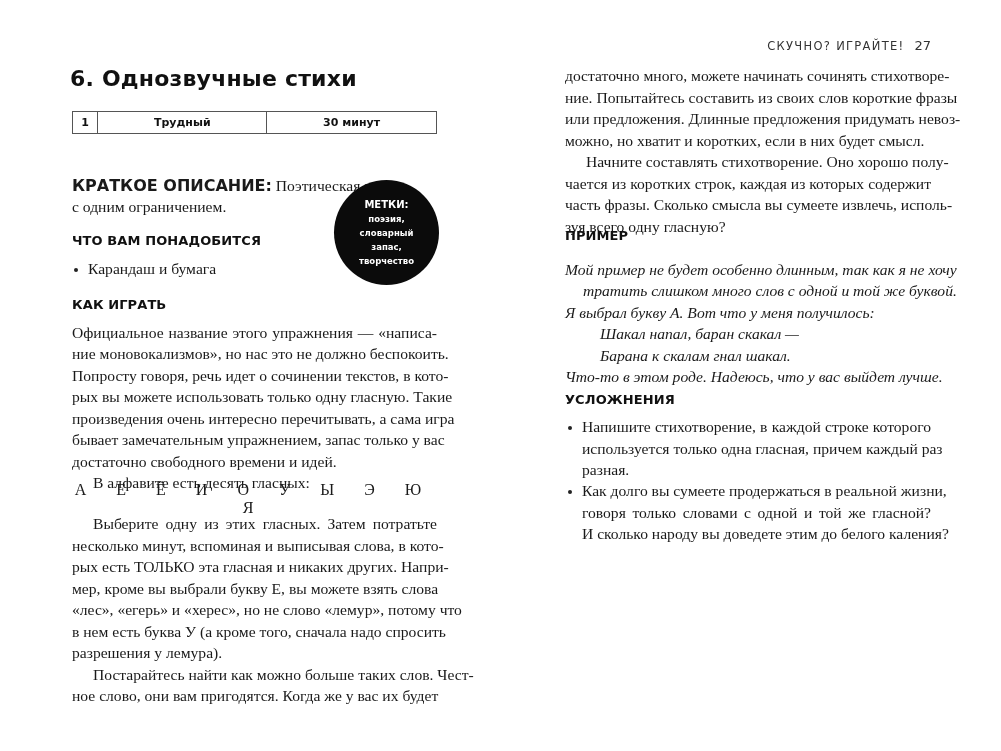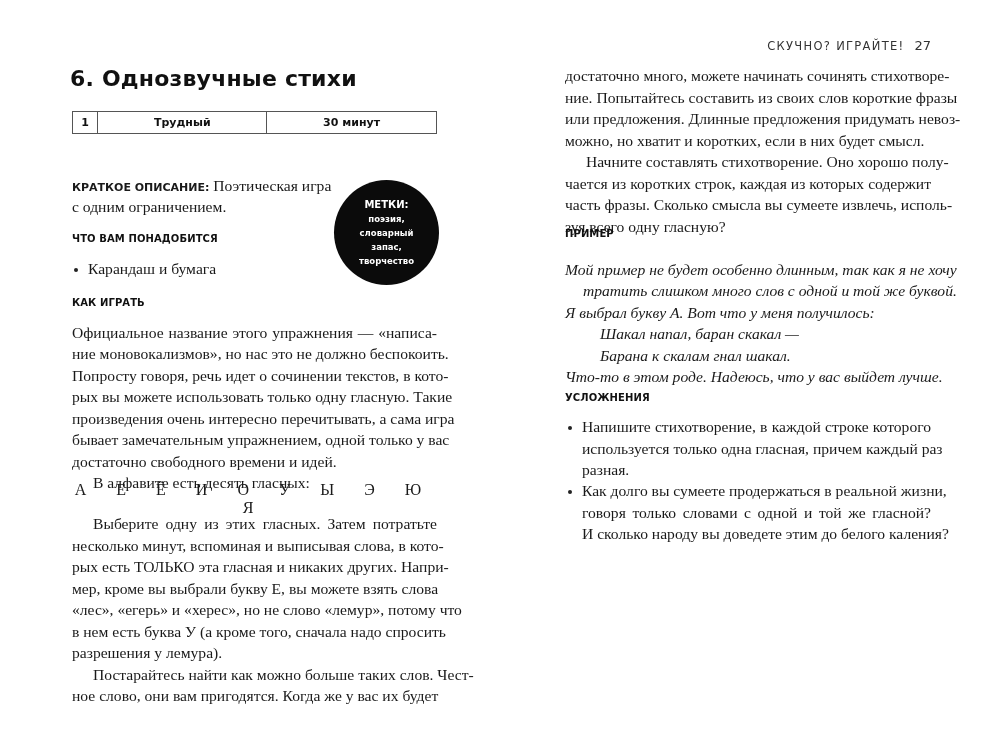--- a/index.html
+++ b/index.html
@@ -3,35 +3,35 @@
 <meta charset="utf-8">
 <style>
   html, body { margin: 0; padding: 0; background: #ffffff; }
   body { width: 1001px; height: 751px; position: relative; overflow: hidden; color: #1a1a1a; }
   .serif { font-family: "Liberation Serif", "DejaVu Serif", serif; }
   .line { position: absolute; white-space: nowrap; font-size: 15.6px; line-height: 20px; }
   .just { text-align: justify; text-align-last: justify; }
   .col-left { left: 72px; width: 365px; }
   .col-right { left: 565px; width: 366px; }
   .indent { padding-left: 21px; box-sizing: border-box; }
-  .heading { position: absolute; font-family: "DejaVu Sans", sans-serif; font-weight: bold; font-size: 10px; letter-spacing: 0.1px; color: #111; }
+  .heading { position: absolute; font-family: "DejaVu Sans", sans-serif; font-weight: bold; font-size: 13px; letter-spacing: 0.1px; color: #111; }
   .title { position: absolute; left: 70px; top: 66px; font-family: "DejaVu Sans", sans-serif; font-weight: bold; font-size: 22px; color: #111; letter-spacing: 0.2px; }
   .running-head { position: absolute; right: 70px; top: 38px; font-family: "DejaVu Sans", sans-serif; font-size: 11.5px; letter-spacing: 1.3px; color: #333; }
   .running-head .page { margin-left: 10px; font-size: 13px; letter-spacing: 0; }
   table.info { position: absolute; left: 72px; top: 111px; width: 365px; border-collapse: collapse; font-family: "DejaVu Sans", sans-serif; }
   table.info td { border: 1px solid #555; text-align: center; height: 21px; padding: 0; }
   table.info tr.h td { font-size: 8.5px; color: #333; letter-spacing: -0.2px; }
   table.info tr.v td { font-size: 11px; font-weight: bold; color: #111; }
   .tags { position: absolute; left: 334px; top: 180px; width: 105px; height: 105px; border-radius: 50%; background: #0b0b0b; color: #fff; font-family: "DejaVu Sans", sans-serif; text-align: center; display: flex; flex-direction: column; justify-content: center; align-items: center; }
   .tags .t { font-size: 10px; font-weight: bold; line-height: 15px; }
   .tags .w { font-size: 8.5px; font-weight: bold; line-height: 14px; }
   .bullet-dot { position: absolute; width: 4px; height: 4px; border-radius: 50%; background: #222; }
   .vowels { position: absolute; left: 72px; width: 365px; top: 481px; text-align: center; font-family: "Liberation Serif", serif; font-size: 16px; letter-spacing: 13px; }
   .ital { font-style: italic; }
-  .lead { font-family: "DejaVu Sans", sans-serif; font-weight: bold; font-size: 11px; }
+  .lead { font-family: "DejaVu Sans", sans-serif; font-weight: bold; font-size: 16px; }
 </style>
 </head>
 <body>
 
 <div class="running-head">
   <span>СКУЧНО? ИГРАЙТЕ!</span><span class="page">27</span>
 </div>
 
 <div class="title">6. Однозвучные стихи</div>
 
@@ -63,21 +63,21 @@
 <span class="bullet-dot" style="left:74px; top:268px;"></span>
 <div class="line serif" style="left:88px; top:259px;">Карандаш и бумага</div>
 
 <div class="heading" style="left:72px; top:297px;">КАК ИГРАТЬ</div>
 
 <div class="line col-left serif just" style="top:323px;">Официальное название этого упражнения — «написа-</div>
 <div class="line col-left serif just" style="top:344px;">ние моновокализмов», но нас это не должно беспокоить.</div>
 <div class="line col-left serif just" style="top:366px;">Попросту говоря, речь идет о сочинении текстов, в кото-</div>
 <div class="line col-left serif just" style="top:387px;">рых вы можете использовать только одну гласную. Такие</div>
 <div class="line col-left serif just" style="top:409px;">произведения очень интересно перечитывать, а сама игра</div>
-<div class="line col-left serif just" style="top:430px;">бывает замечательным упражнением, одной только у вас</div>
+<div class="line col-left serif just" style="top:430px;">бывает замечательным упражнением, запас только у вас</div>
 <div class="line col-left serif" style="top:452px;">достаточно свободного времени и идей.</div>
 <div class="line col-left serif indent" style="top:473px;">В алфавите есть десять гласных:</div>
 
 <div class="vowels" style="top:481px;">А Е Ё И О У Ы Э Ю Я</div>
 
 <div class="line col-left serif just indent" style="top:514px;">Выберите одну из этих гласных. Затем потратьте</div>
 <div class="line col-left serif just" style="top:536px;">несколько минут, вспоминая и выписывая слова, в кото-</div>
 <div class="line col-left serif just" style="top:557px;">рых есть ТОЛЬКО эта гласная и никаких других. Напри-</div>
 <div class="line col-left serif just" style="top:579px;">мер, кроме вы выбрали букву Е, вы можете взять слова</div>
 <div class="line col-left serif just" style="top:600px;">«лес», «егерь» и «херес», но не слово «лемур», потому что</div>

